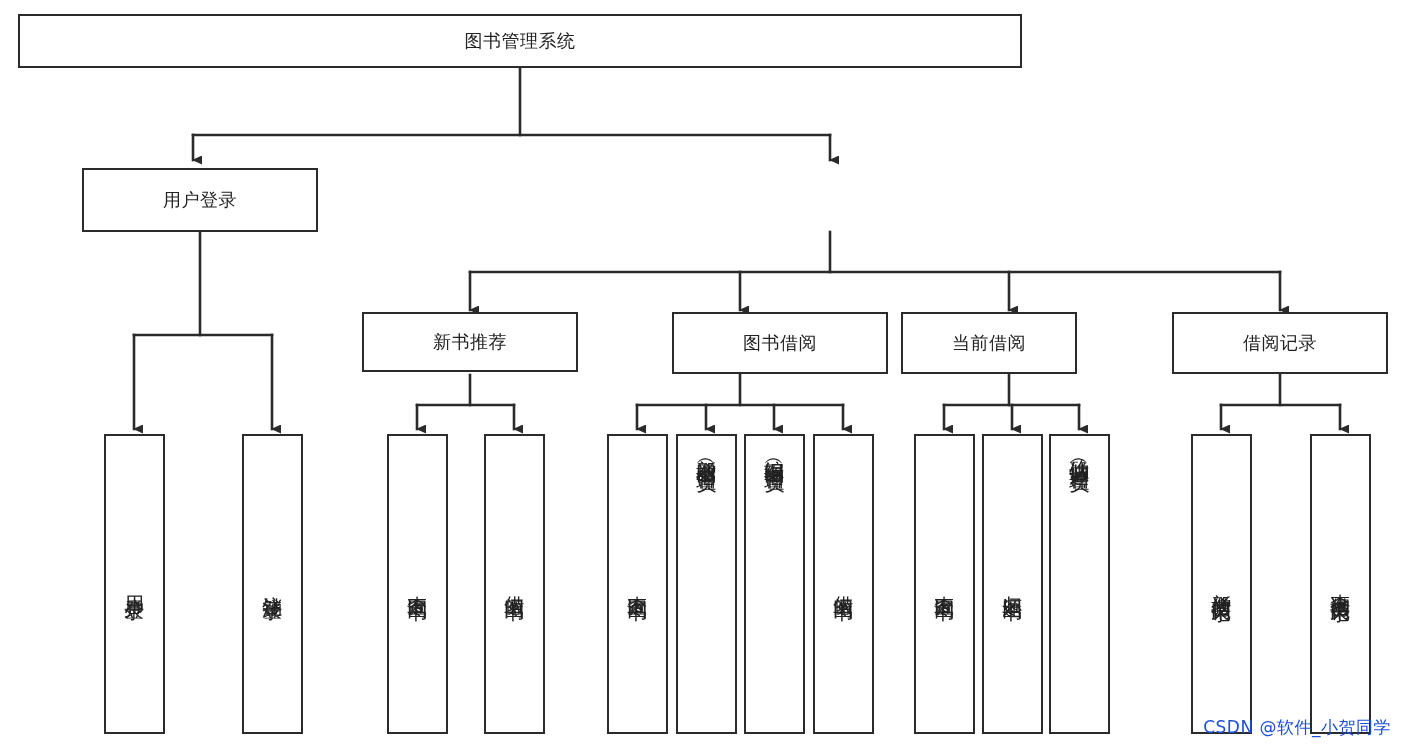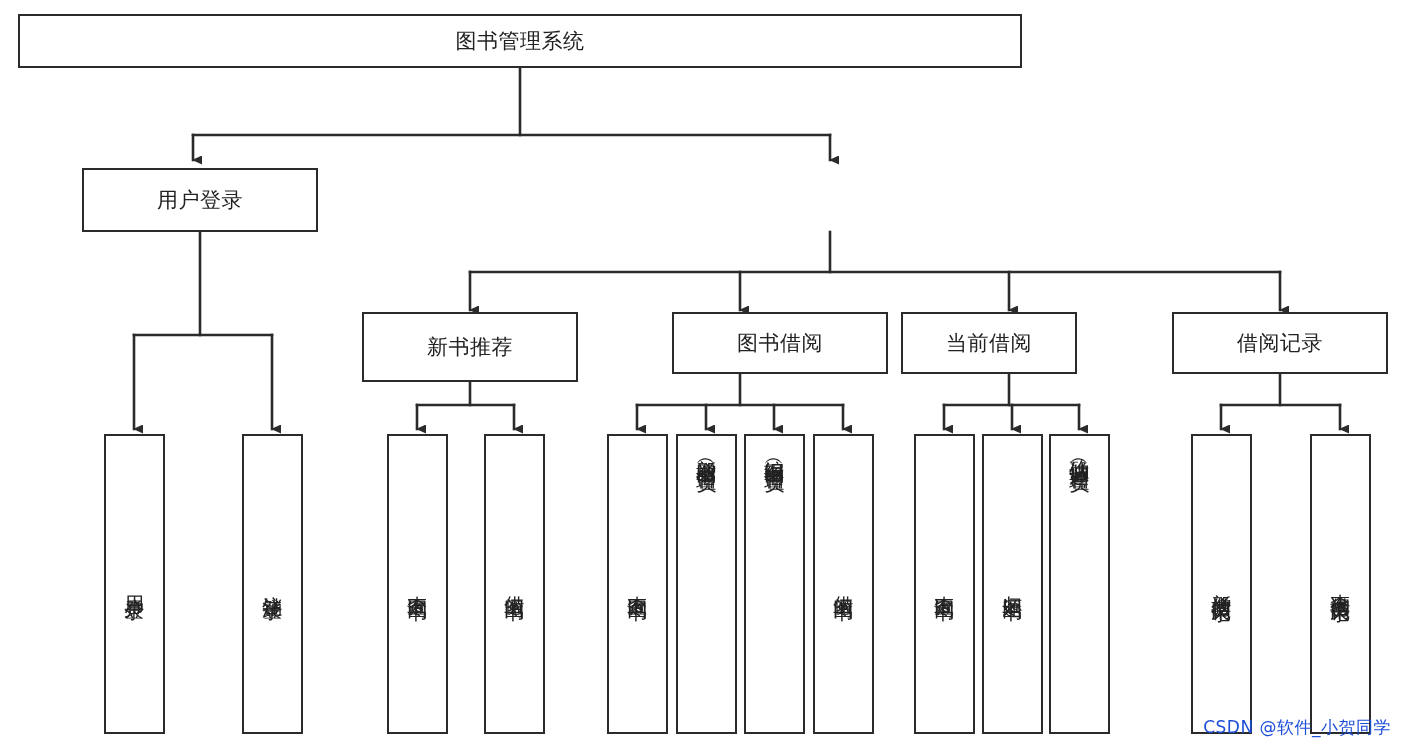--- a/index.html
+++ b/index.html
@@ -31,21 +31,21 @@
     box-sizing: border-box;
     border: 2px solid #2b2b2b;
     background: #ffffff;
     display: flex;
     align-items: center;
     justify-content: center;
     color: #222222;
     z-index: 3;
   }
   .node-label {
-    font-size: 21px;
+    font-size: 18px;
     line-height: 1.18;
     letter-spacing: 0.5px;
     color: #222222;
     white-space: nowrap;
     text-align: center;
   }
   .node.horizontal .node-label {
     writing-mode: horizontal-tb;
   }
   .node.vertical {
@@ -134,21 +134,21 @@
 
   <div class="node horizontal" style="left:18px; top:14px; width:1004px; height:54px;">
     <span class="node-label">图书管理系统</span>
   </div>
 
   <div class="node horizontal" style="left:82px; top:168px; width:236px; height:64px;">
     <span class="node-label">用户登录</span>
   </div>
 
 
-  <div class="node horizontal" style="left:362px; top:312px; width:216px; height:70px;">
+  <div class="node horizontal" style="left:362px; top:312px; width:216px; height:60px;">
     <span class="node-label">新书推荐</span>
   </div>
 
   <div class="node horizontal" style="left:632px; top:312px; width:216px; height:62px;margin-left:40px;">
     <span class="node-label">图书借阅</span>
   </div>
 
   <div class="node horizontal" style="left:901px; top:312px; width:176px; height:62px;">
     <span class="node-label">当前借阅</span>
   </div>

